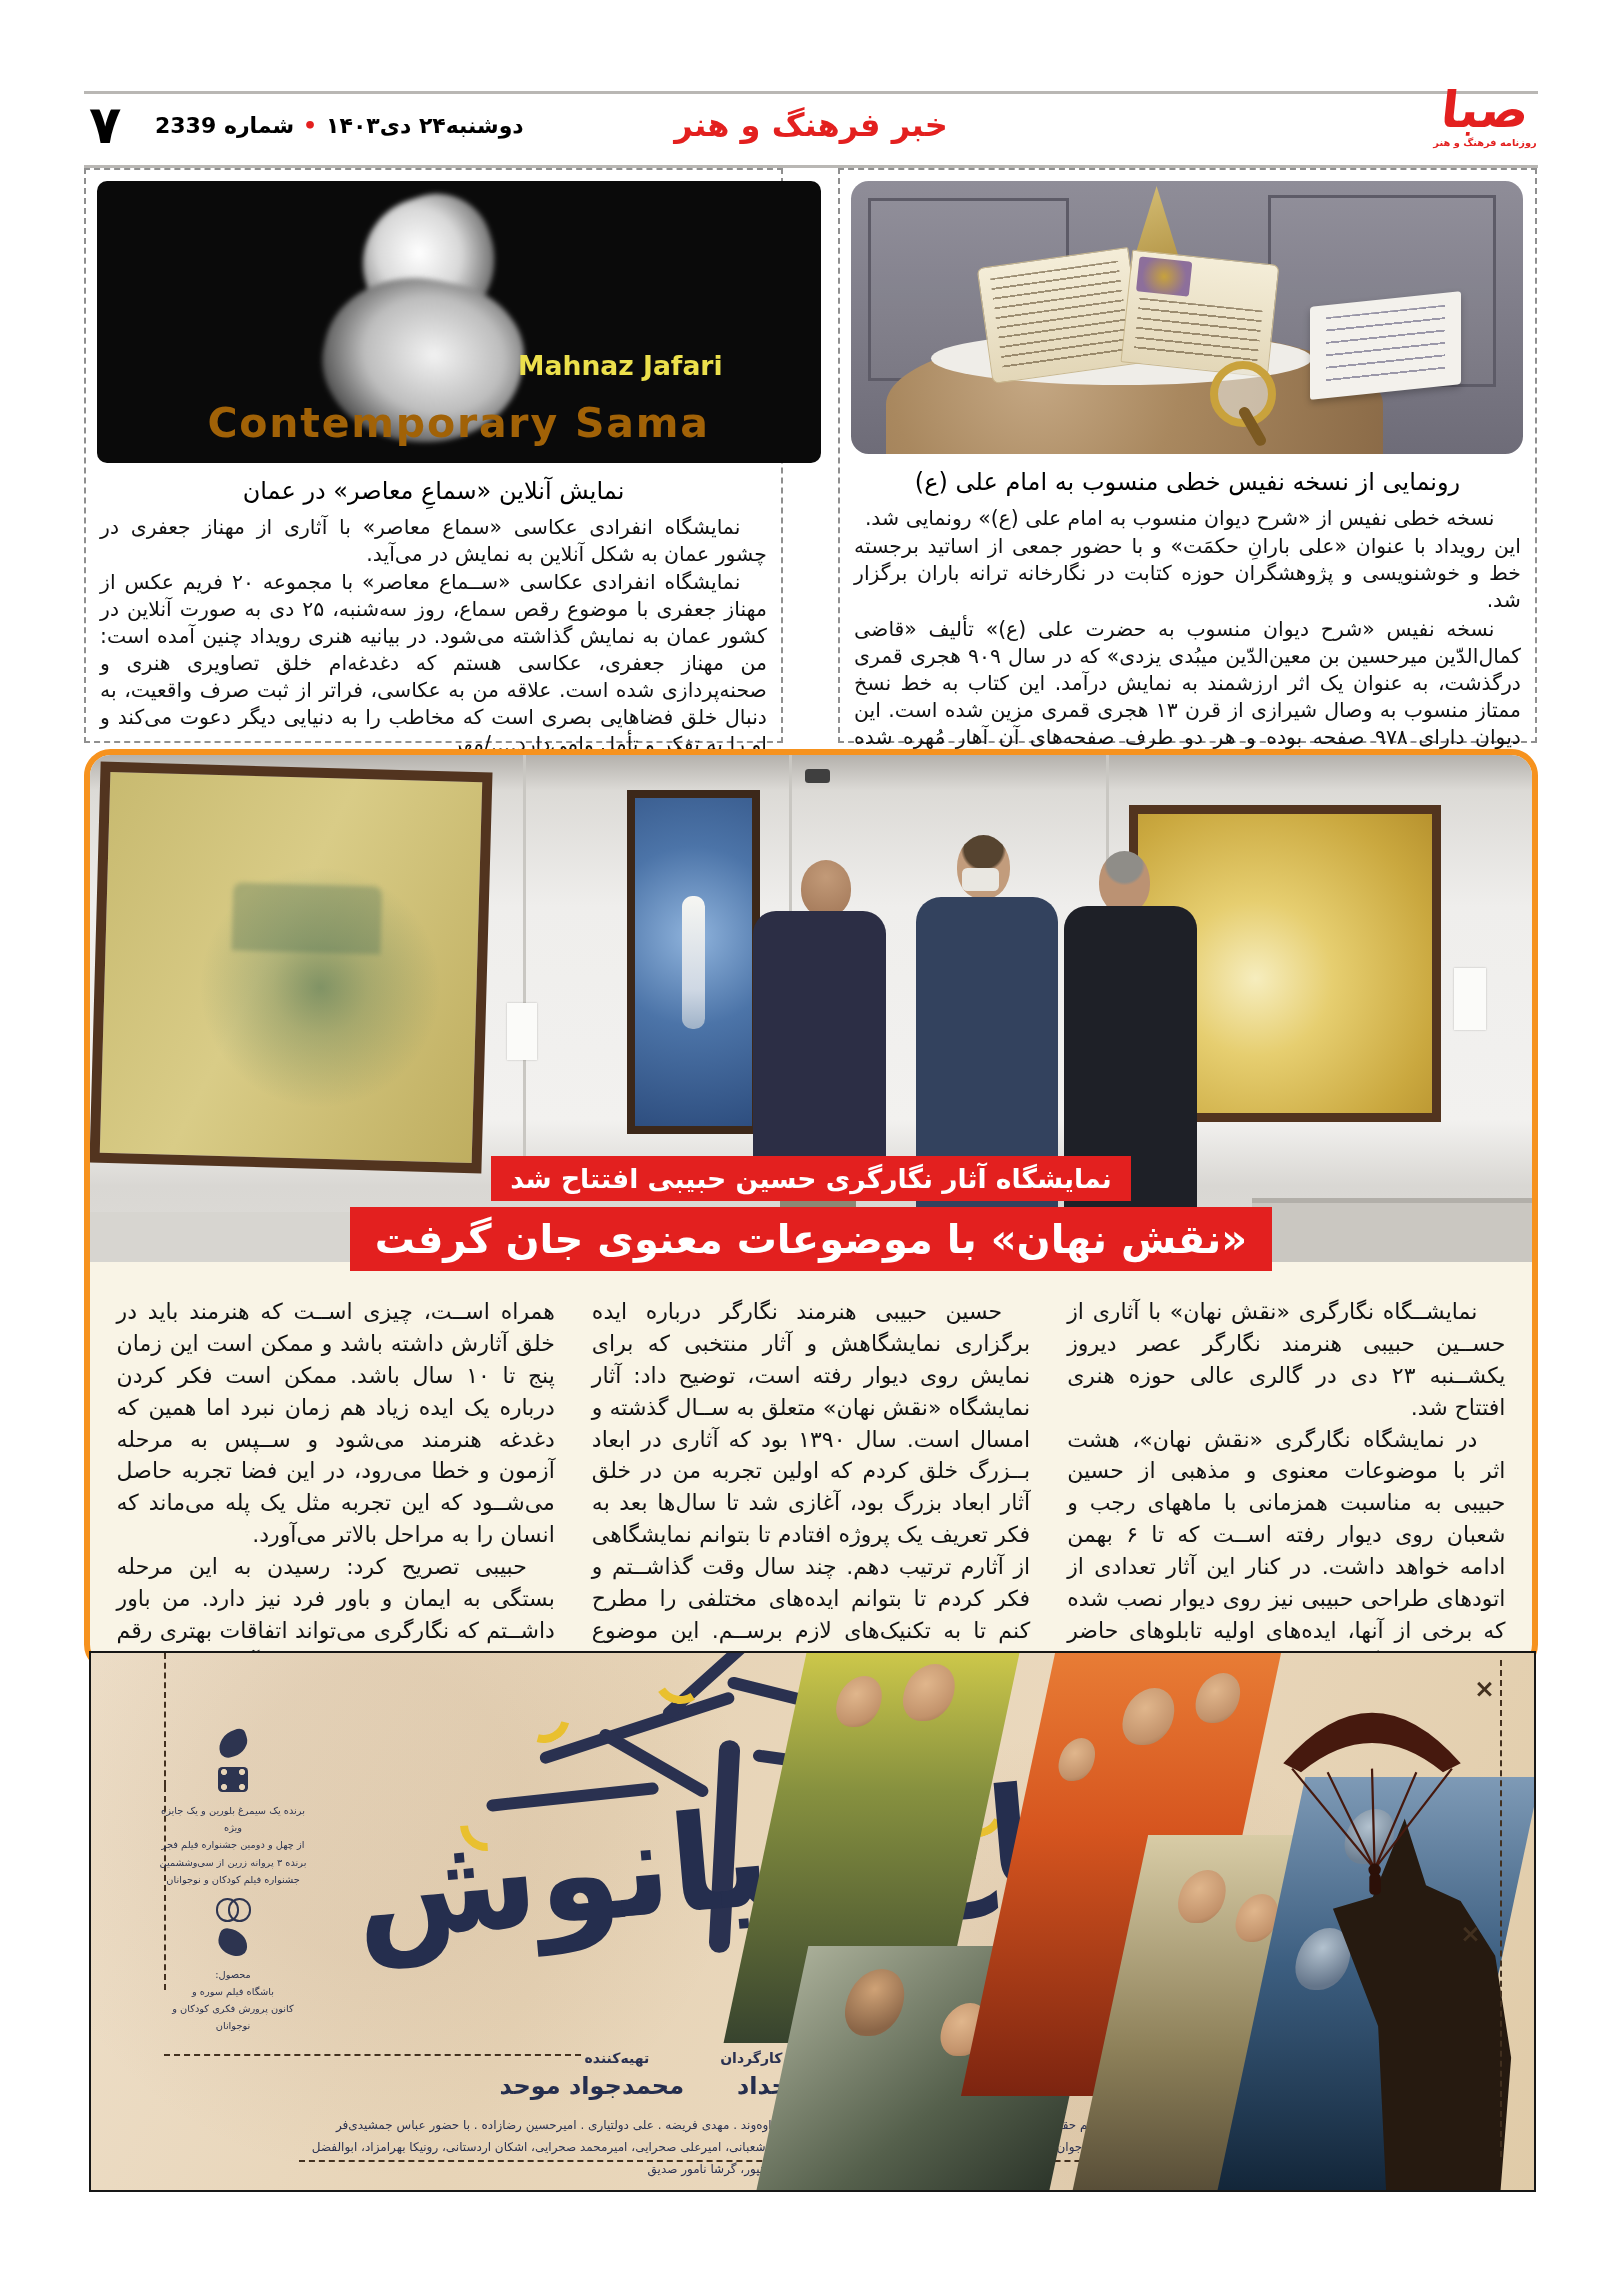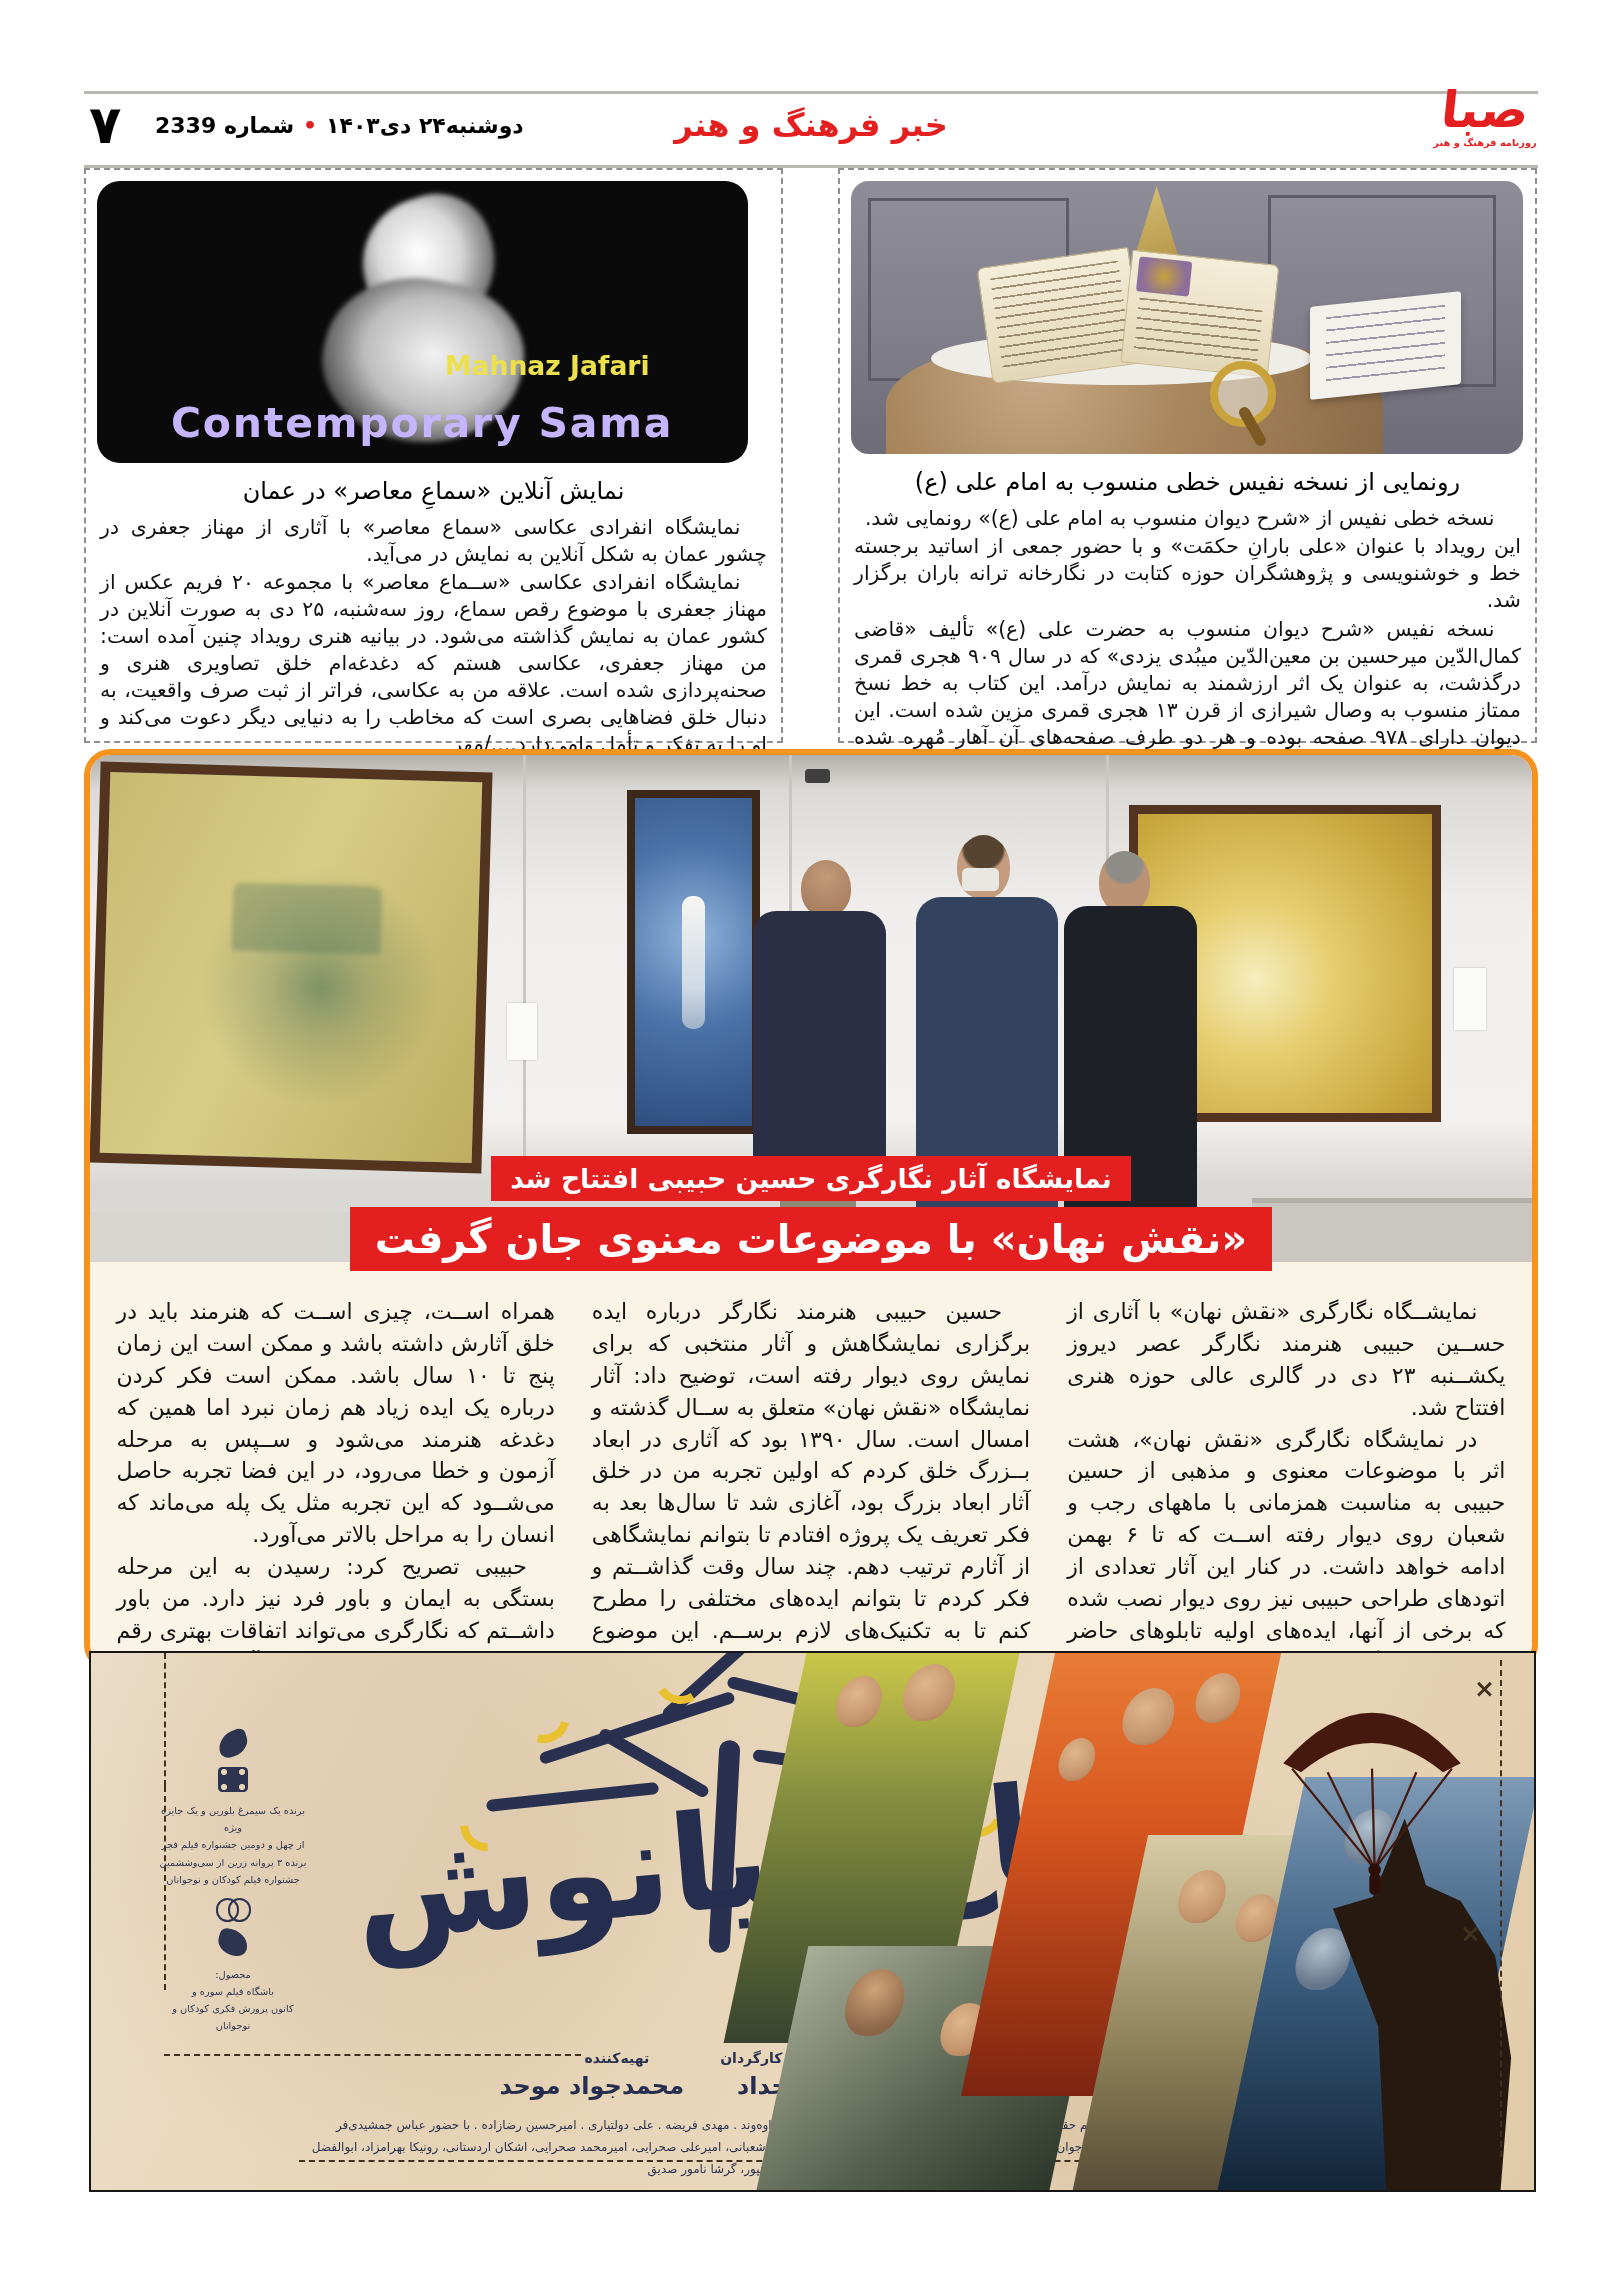--- a/index.html
+++ b/index.html
@@ -19,28 +19,28 @@
 
   
   .artbox{position:absolute;top:168px;width:699px;height:575px;border:2.7px dashed #8f8f8f;
           background:#fff;box-sizing:border-box;padding:10.6px;}
   .artbox .headline{margin-top:14px;text-align:center;font-size:24px;font-weight:normal;direction:rtl;color:#000;}
   .artbox .body{margin-top:9px;direction:rtl;text-align:justify;font-size:20.4px;line-height:1.32;color:#111;padding:0 3.5px;}
   .artbox .body p{margin:0 0 1.8px 0;}
   .artbox .body p.ind{text-indent:26.6px;}
 
   
-  .sama-img{position:relative;width:651px;height:282px;background:#0a0a0a;border-radius:23px;overflow:hidden;}
+  .sama-img{position:relative;width:724px;height:282px;background:#0a0a0a;border-radius:10px;overflow:hidden;}
   .fab{position:absolute;border-radius:55% 45% 60% 50%;filter:blur(2.7px);}
   .fab1{left:266px;top:16px;width:133px;height:133px;transform:rotate(-18deg);
         background:radial-gradient(ellipse at 45% 40%,#ffffff 0%,#d8d8d8 40%,#777 70%,rgba(0,0,0,0) 88%);}
   .fab2{left:226px;top:98px;width:199px;height:164px;transform:rotate(12deg);
         background:radial-gradient(ellipse at 55% 45%,#f2f2f2 0%,#bdbdbd 45%,#5d5d5d 72%,rgba(0,0,0,0) 90%);}
   .sama-name{position:absolute;right:98px;bottom:82px;color:#ece04c;font-size:26.6px;font-weight:bold;}
-  .sama-title{position:absolute;left:0;right:0;bottom:16px;text-align:center;color:#c4b5fd;font-size:41px;font-weight:bold;letter-spacing:1.8px;}
+  .sama-title{position:absolute;left:0;right:0;bottom:16px;text-align:center;color:#a16207;font-size:41px;font-weight:bold;letter-spacing:1.8px;}
 
   
   .ms-img{position:relative;width:672px;height:273px;border-radius:17.7px;overflow:hidden;
           background:linear-gradient(180deg,#8f8d98 0%,#807e8a 45%,#6e6c78 100%);}
   .panel{position:absolute;border:3.5px solid #5d5b67;background:rgba(255,255,255,0.03);}
   .cloth{position:absolute;left:35px;bottom:-26.6px;width:497px;height:151px;border-radius:50% 50% 0 0;
          background:radial-gradient(circle at 30% 30%,#c5a884 0,#a9885f 40%,#8a6a47 100%);}
   .plate{position:absolute;left:80px;bottom:69px;width:381px;height:53px;border-radius:50%;background:#efedе8;background:#efede8;}
   .bookpage{position:absolute;background:linear-gradient(180deg,#f4edd8,#e3d7b8);border:1.8px solid #c9b88f;}
   .bp-l{left:133px;bottom:80px;width:151px;height:115px;transform:rotate(-8deg);border-radius:7px 1.8px 1.8px 7px;}

